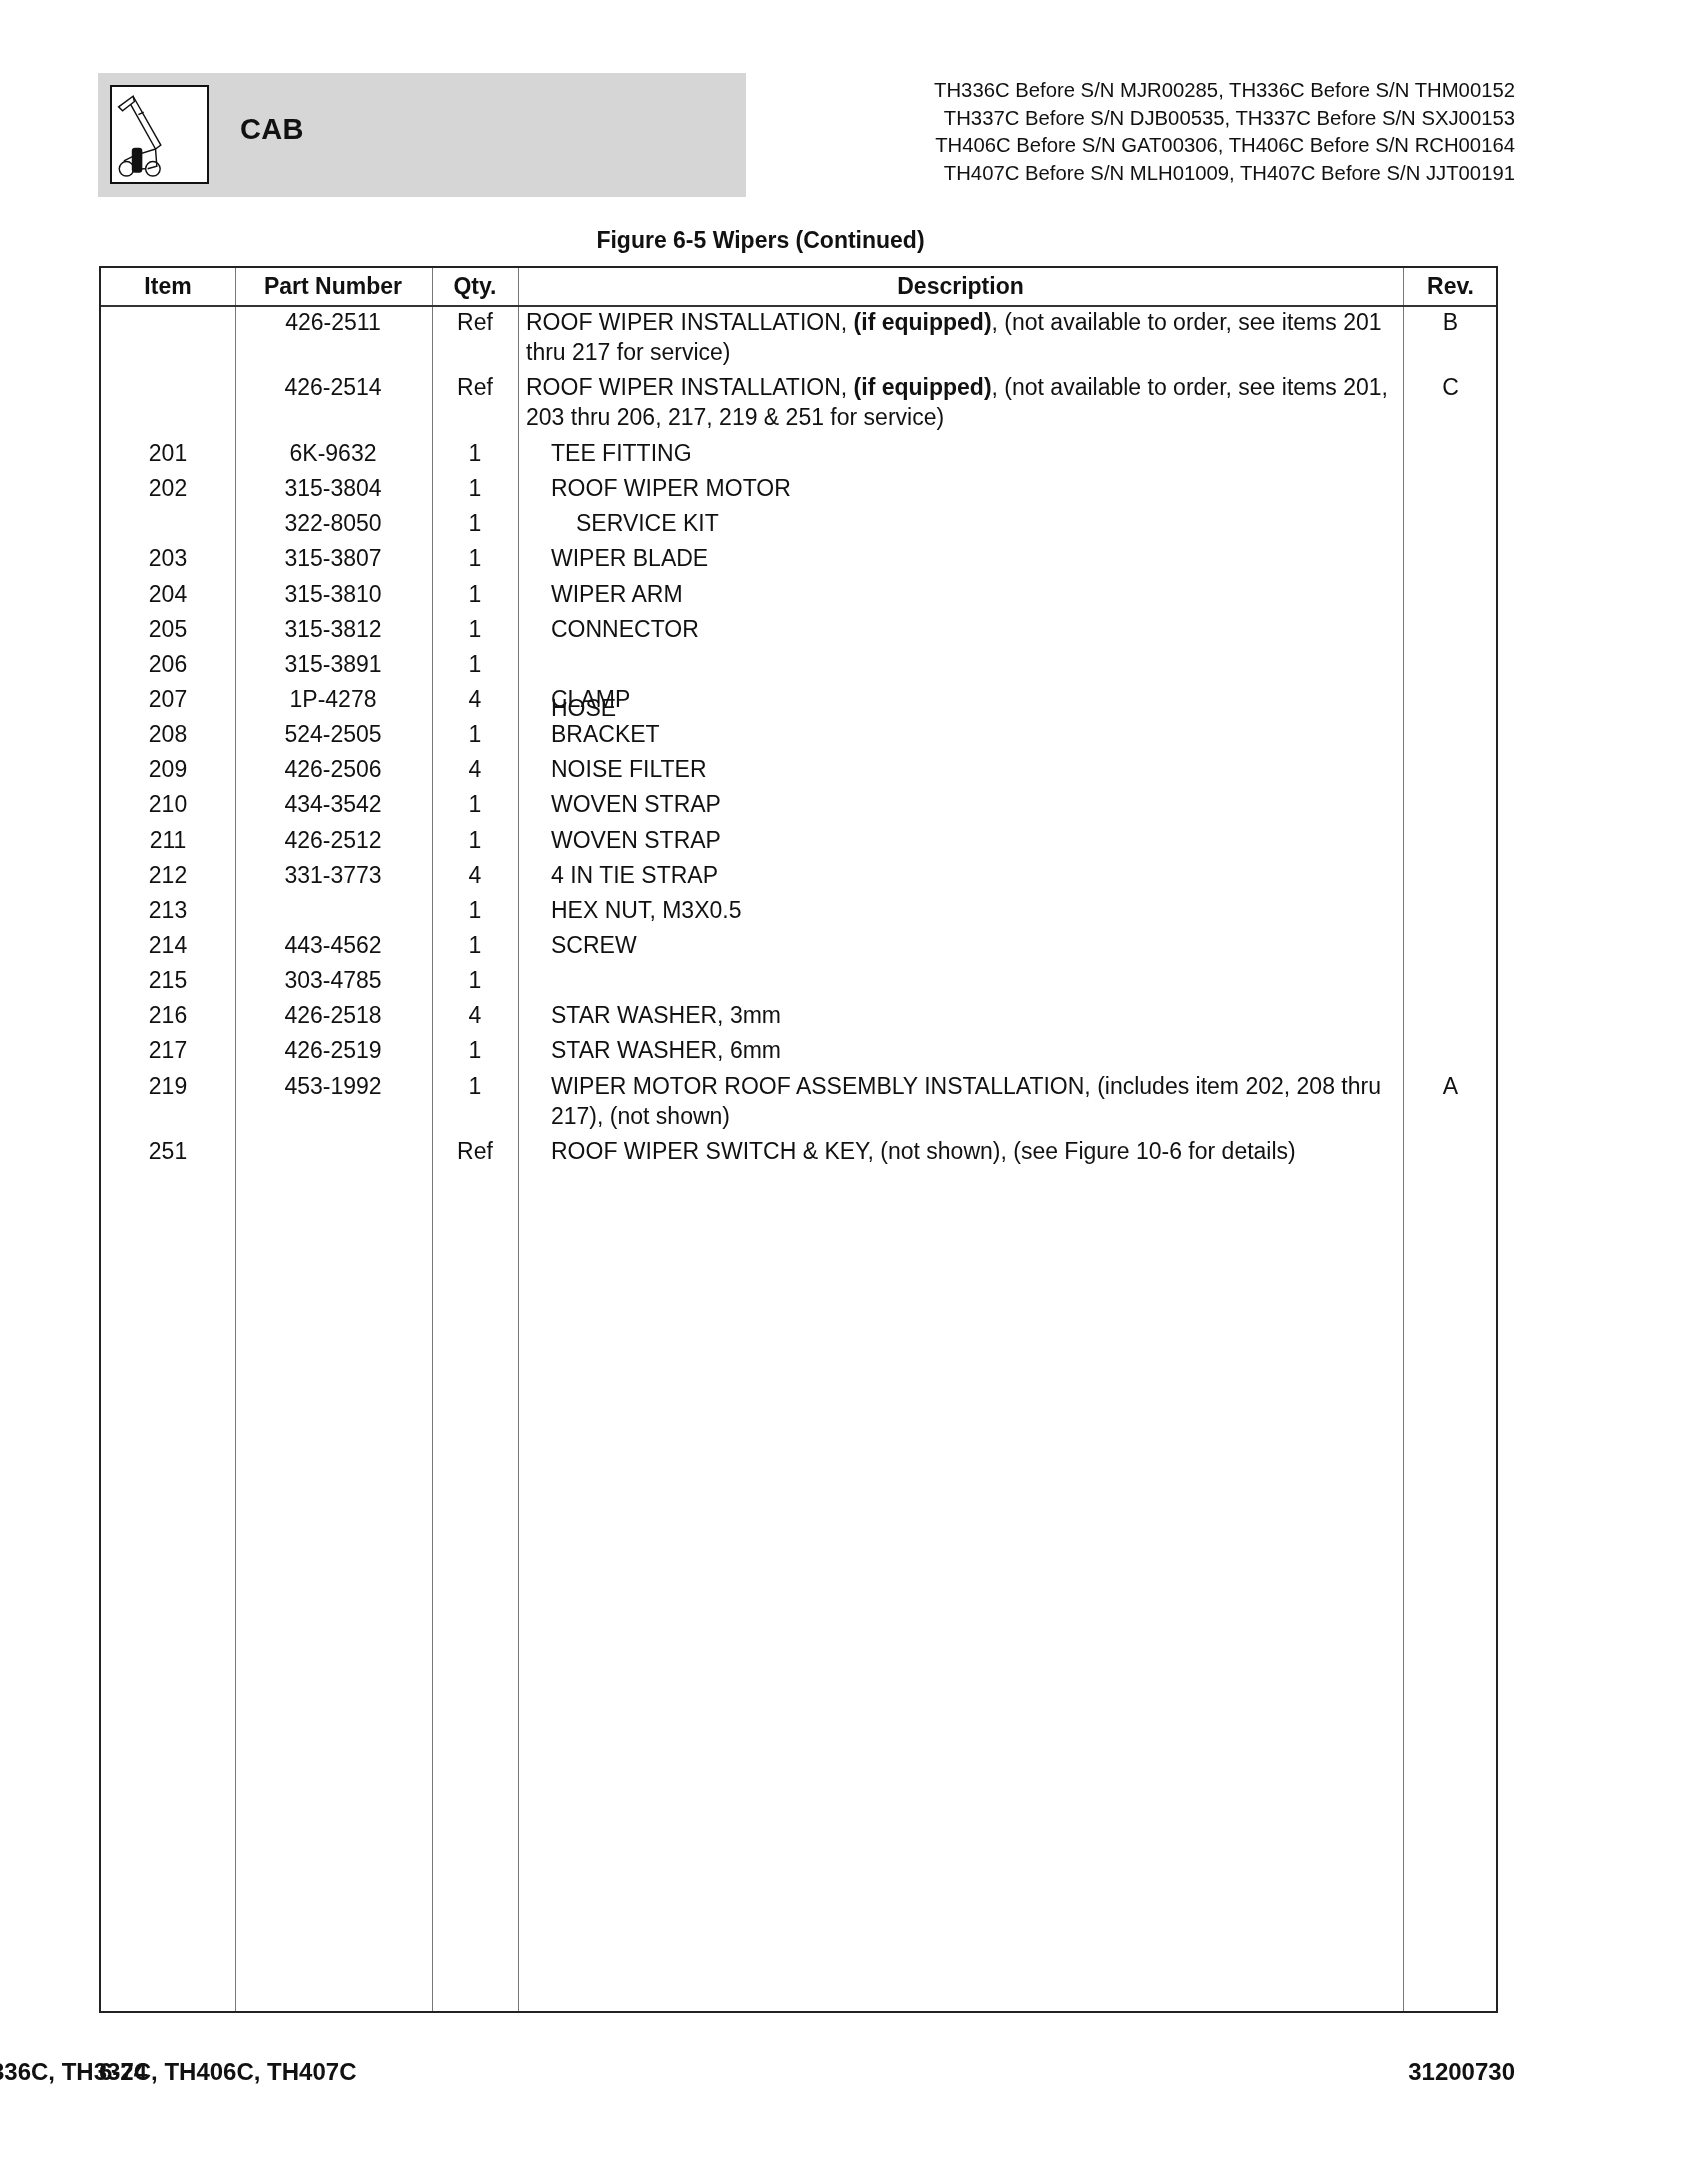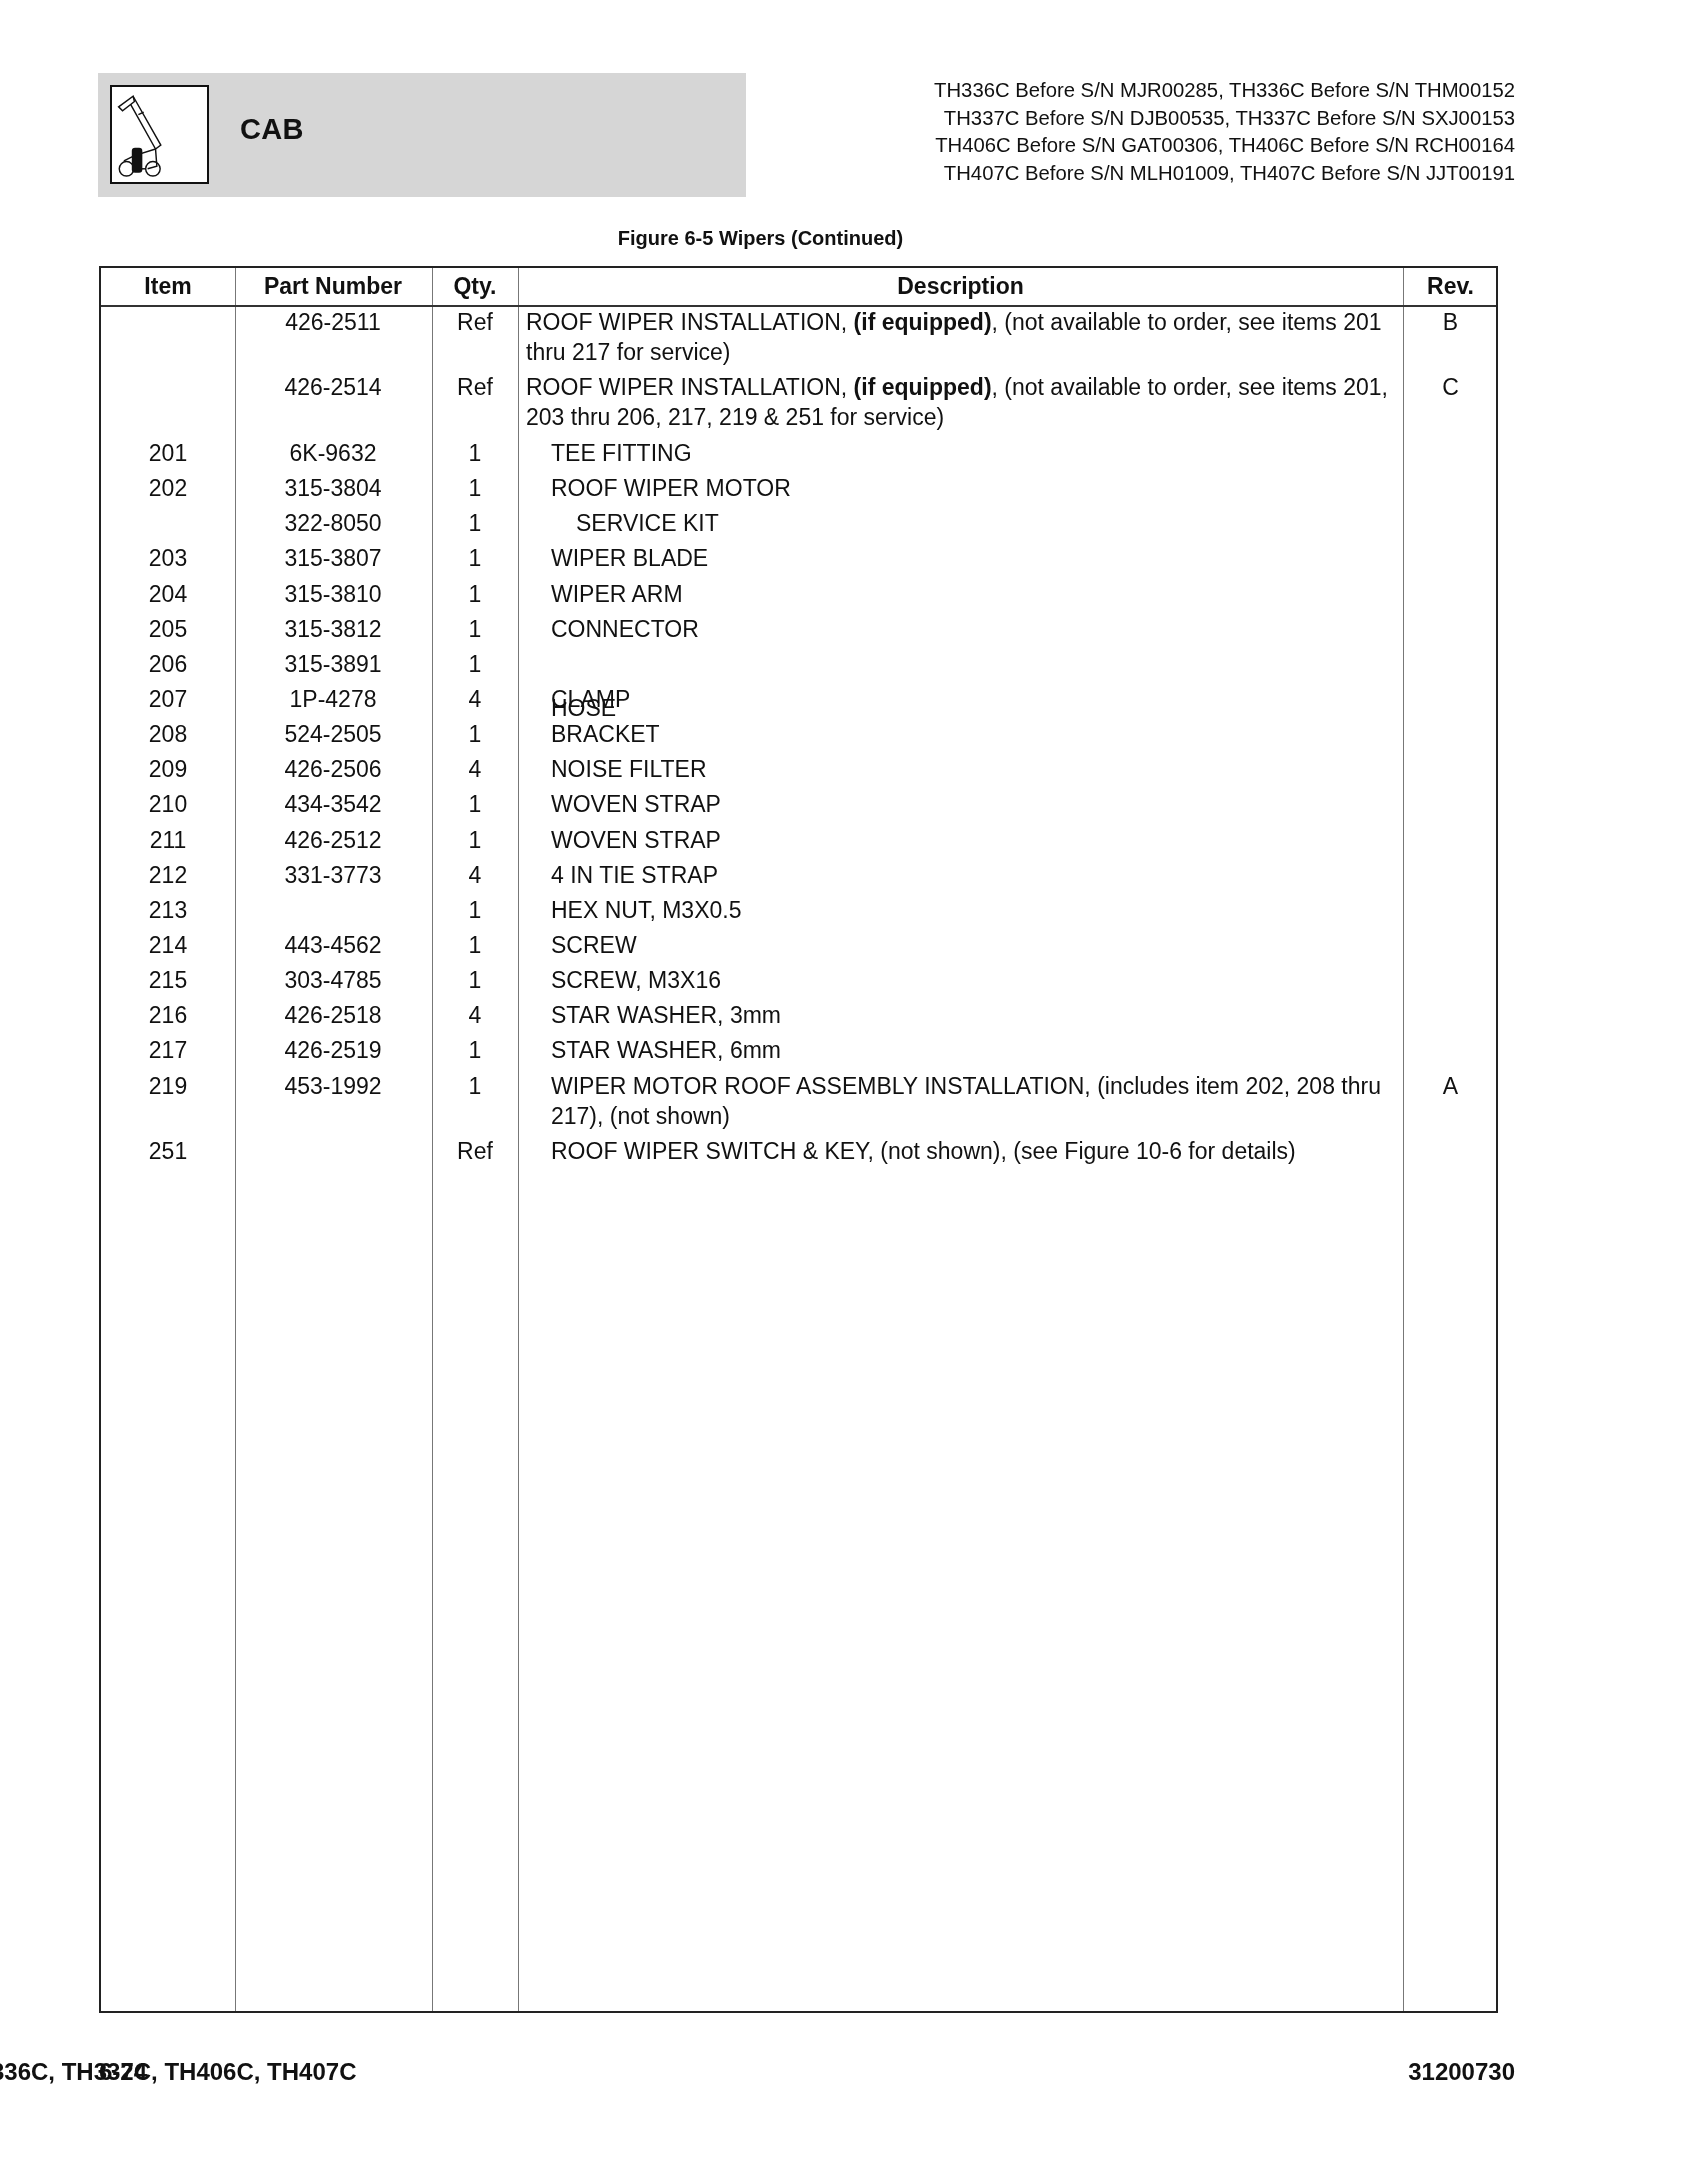--- a/index.html
+++ b/index.html
@@ -6,21 +6,21 @@
   body { width: 1687px; height: 2183px; position: relative; font-family: "Liberation Sans", sans-serif; color: #111; }
 
   .section-band { position: absolute; left: 98px; top: 73px; width: 648px; height: 124px; background: #d6d6d6; }
   .section-icon { position: absolute; left: 110px; top: 85px; width: 99px; height: 99px; background: #fff; border: 2.1px solid #111; box-sizing: border-box; }
   .section-icon svg { width: 100%; height: 100%; display: block; }
   .section-title { position: absolute; left: 240px; top: 113px; font-size: 29px; font-weight: bold; letter-spacing: 0.3px; text-align: right; }
 
   .serials { position: absolute; right: 172px; top: 77px; text-align: right; font-size: 20.3px; line-height: 27.6px; }
   .serials div { white-space: nowrap; }
 
-  .figure-title { position: absolute; left: 0; width: 1687px; top: 227px; text-align: center; font-size: 20px; font-weight: bold; }
+  .figure-title { position: absolute; left: 0; width: 1687px; top: 227px; text-align: center; font-size: 23px; font-weight: bold; }
   .figure-title span { position: relative; left: -83px; }
 
   .table-wrap { position: absolute; left: 99px; top: 266px; width: 1399px; height: 1747px; border: 2.1px solid #222; box-sizing: border-box; }
   .col-line { position: absolute; top: 0; bottom: 0; width: 1.4px; background: #777; }
   .head-row { position: absolute; left: 0; right: 0; top: 0; height: 37px; border-bottom: 2.1px solid #333; }
   .head-cell { position: absolute; top: 0; height: 37px; line-height: 37px; text-align: center; font-size: 23px; font-weight: bold; }
 
   .rows { position: absolute; left: 0; right: 0; top: 39px; }
   .row { position: relative; }
   .cell { position: absolute; top: 0; font-size: 23px; line-height: 30px; }
@@ -203,21 +203,20 @@
         <div class="cell c-item">214</div>
         <div class="cell c-part">443-4562</div>
         <div class="cell c-qty">1</div>
         <div class="cell c-desc desc-lvl2" style="left: 450px; padding-left: 0px; width: 844px;">SCREW</div>
         <div class="cell c-rev"></div>
       </div>
       <div class="row" style="position: absolute; left: 0px; right: 0px; top: 658px; height: 35px;">
         <div class="cell c-item">215</div>
         <div class="cell c-part">303-4785</div>
         <div class="cell c-qty">1</div>
-        <div class="cell c-desc desc-lvl2" style="left: 450px; padding-left: 0px; width: 844px;">SCREW, M3X16</div>
         <div class="cell c-rev"></div>
       </div>
       <div class="row" style="position: absolute; left: 0px; right: 0px; top: 693px; height: 35px;">
         <div class="cell c-item">216</div>
         <div class="cell c-part">426-2518</div>
         <div class="cell c-qty">4</div>
         <div class="cell c-desc desc-lvl2" style="left: 450px; padding-left: 0px; width: 844px;">STAR WASHER, 3mm</div>
         <div class="cell c-rev"></div>
       </div>
       <div class="row" style="position: absolute; left: 0px; right: 0px; top: 728px; height: 35px;">

